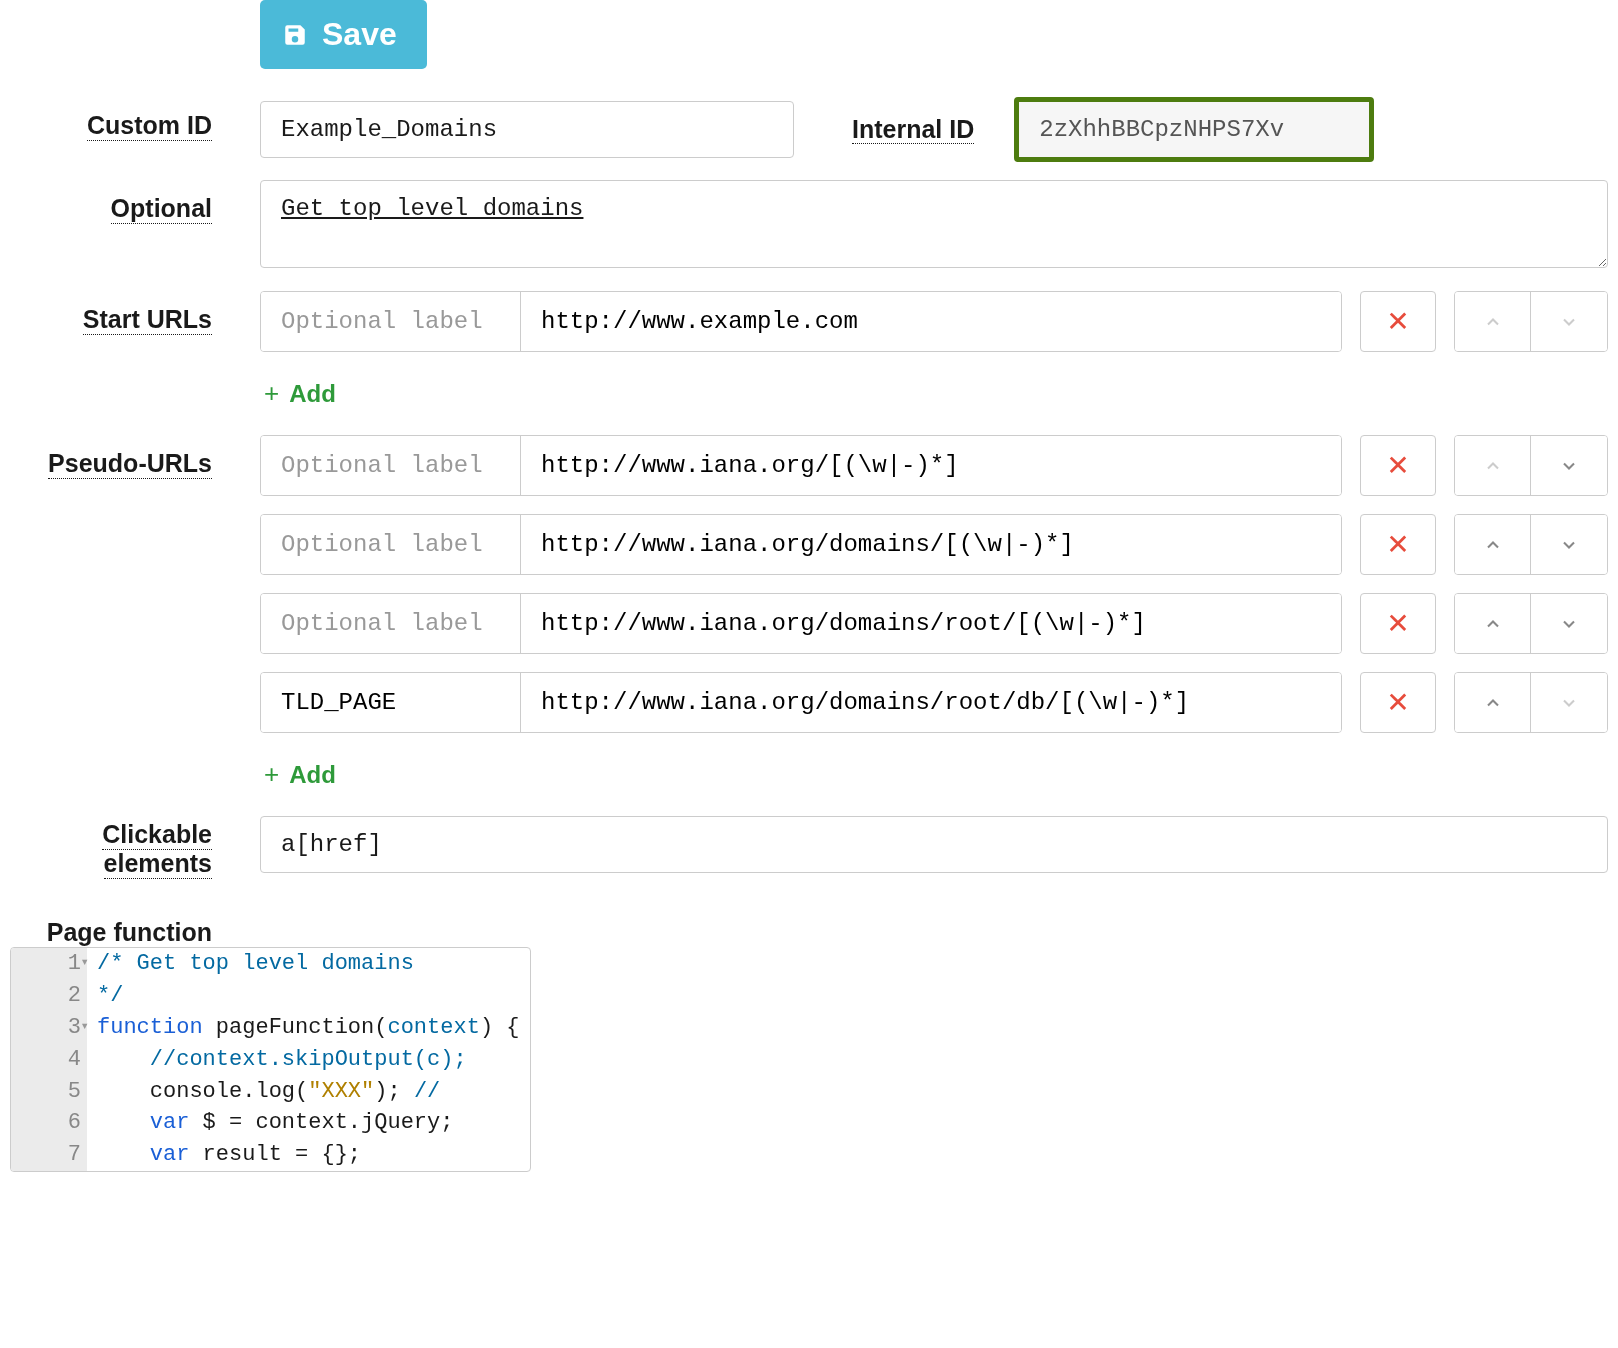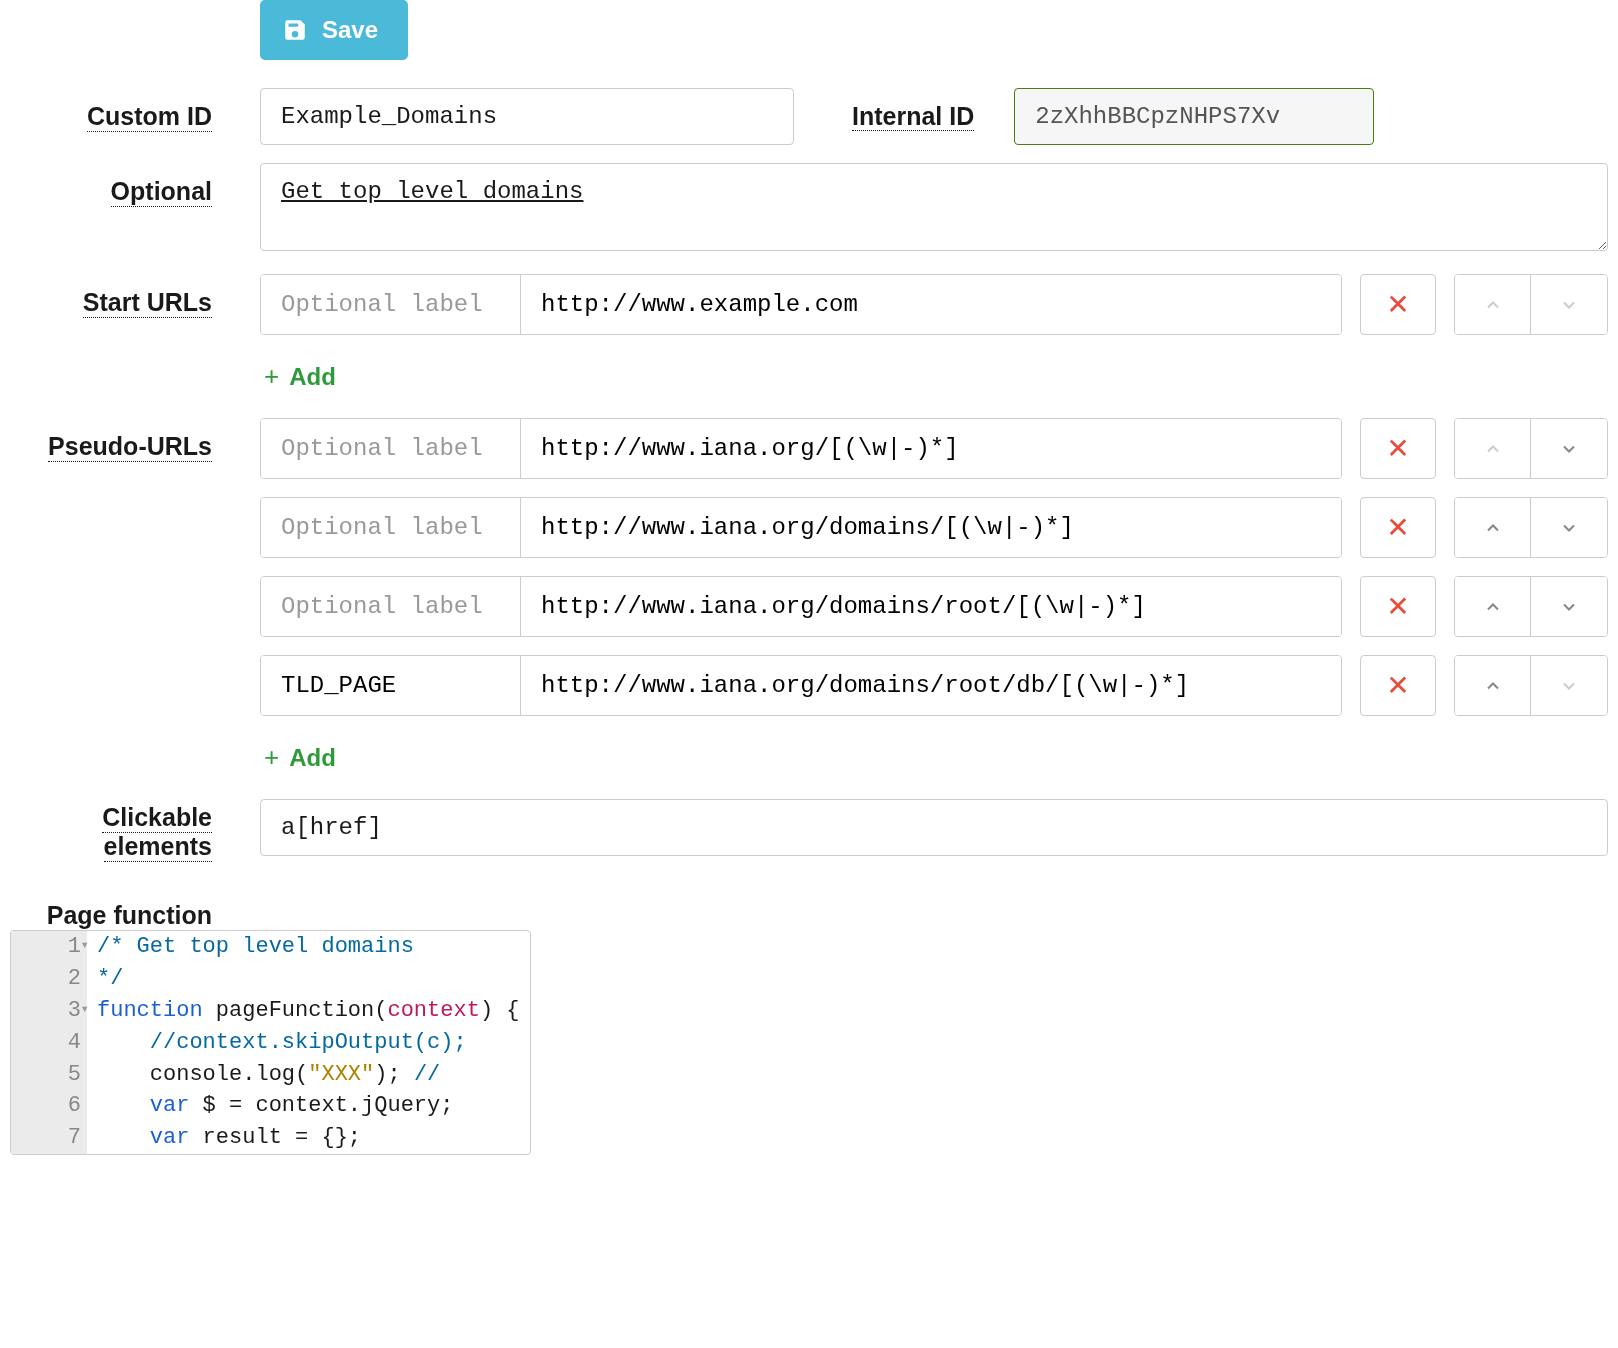--- a/index.html
+++ b/index.html
@@ -33,21 +33,21 @@
   }
   .content-col { flex: 1; }
 
   .save-row { margin-bottom: 28px; }
 
   .btn-save {
     background: #4bbad8;
     color: #fff;
     border: none;
     border-radius: 5px;
-    font-size: 24px;
+    font-size: 32px;
     font-weight: 600;
     padding: 16px 30px 16px 22px;
     cursor: pointer;
     display: inline-flex;
     align-items: center;
     gap: 14px;
   }
   .save-icon { width: 26px; height: 26px; }
 
   .text-input, .textarea-input {
@@ -61,21 +61,21 @@
     background: #fff;
   }
   .text-input::placeholder { color: #999; }
   .textarea-input { resize: both; height: 88px; line-height: 1.2; text-decoration: underline; }
 
   .id-row { display: flex; gap: 40px; align-items: center; }
   .id-row .text-input { width: 534px; }
   .internal-id-label { font-weight: 600; font-size: 25px; text-align: right; flex: 0 0 auto; margin-left: 18px; }
   .internal-id-label span { border-bottom: 1px dotted #1a1a1a; }
   .internal-id-box {
-    border: 1px solid #4d7c0f;
+    border: 5px solid #4d7c0f;
     background: #f6f6f6;
     border-radius: 4px;
     padding: 14px 20px;
     font-family: "Courier New", Courier, monospace;
     font-size: 24px;
     width: 360px;
     color: #555;
   }
 
   .url-row { display: flex; align-items: stretch; gap: 18px; margin-bottom: 18px; }
@@ -173,21 +173,21 @@
     position: absolute;
     right: -2px;
     top: 4px;
     font-size: 14px;
     color: #999;
   }
   .code-text { padding: 0 10px; white-space: pre; }
   .c-comment { color: #0369a1; }
   .c-keyword { color: #1a5fd6; }
   .c-func { color: #1a1a1a; }
-  .c-param { color: #be185d; }
+  .c-param { color: #0369a1; }
   .c-string { color: #b08000; }
   .c-punct { color: #1a1a1a; }
 </style>
 </head>
 <body>
 
 <div class="container">
 
   <div class="row save-row">
     <div class="label-col"></div>

